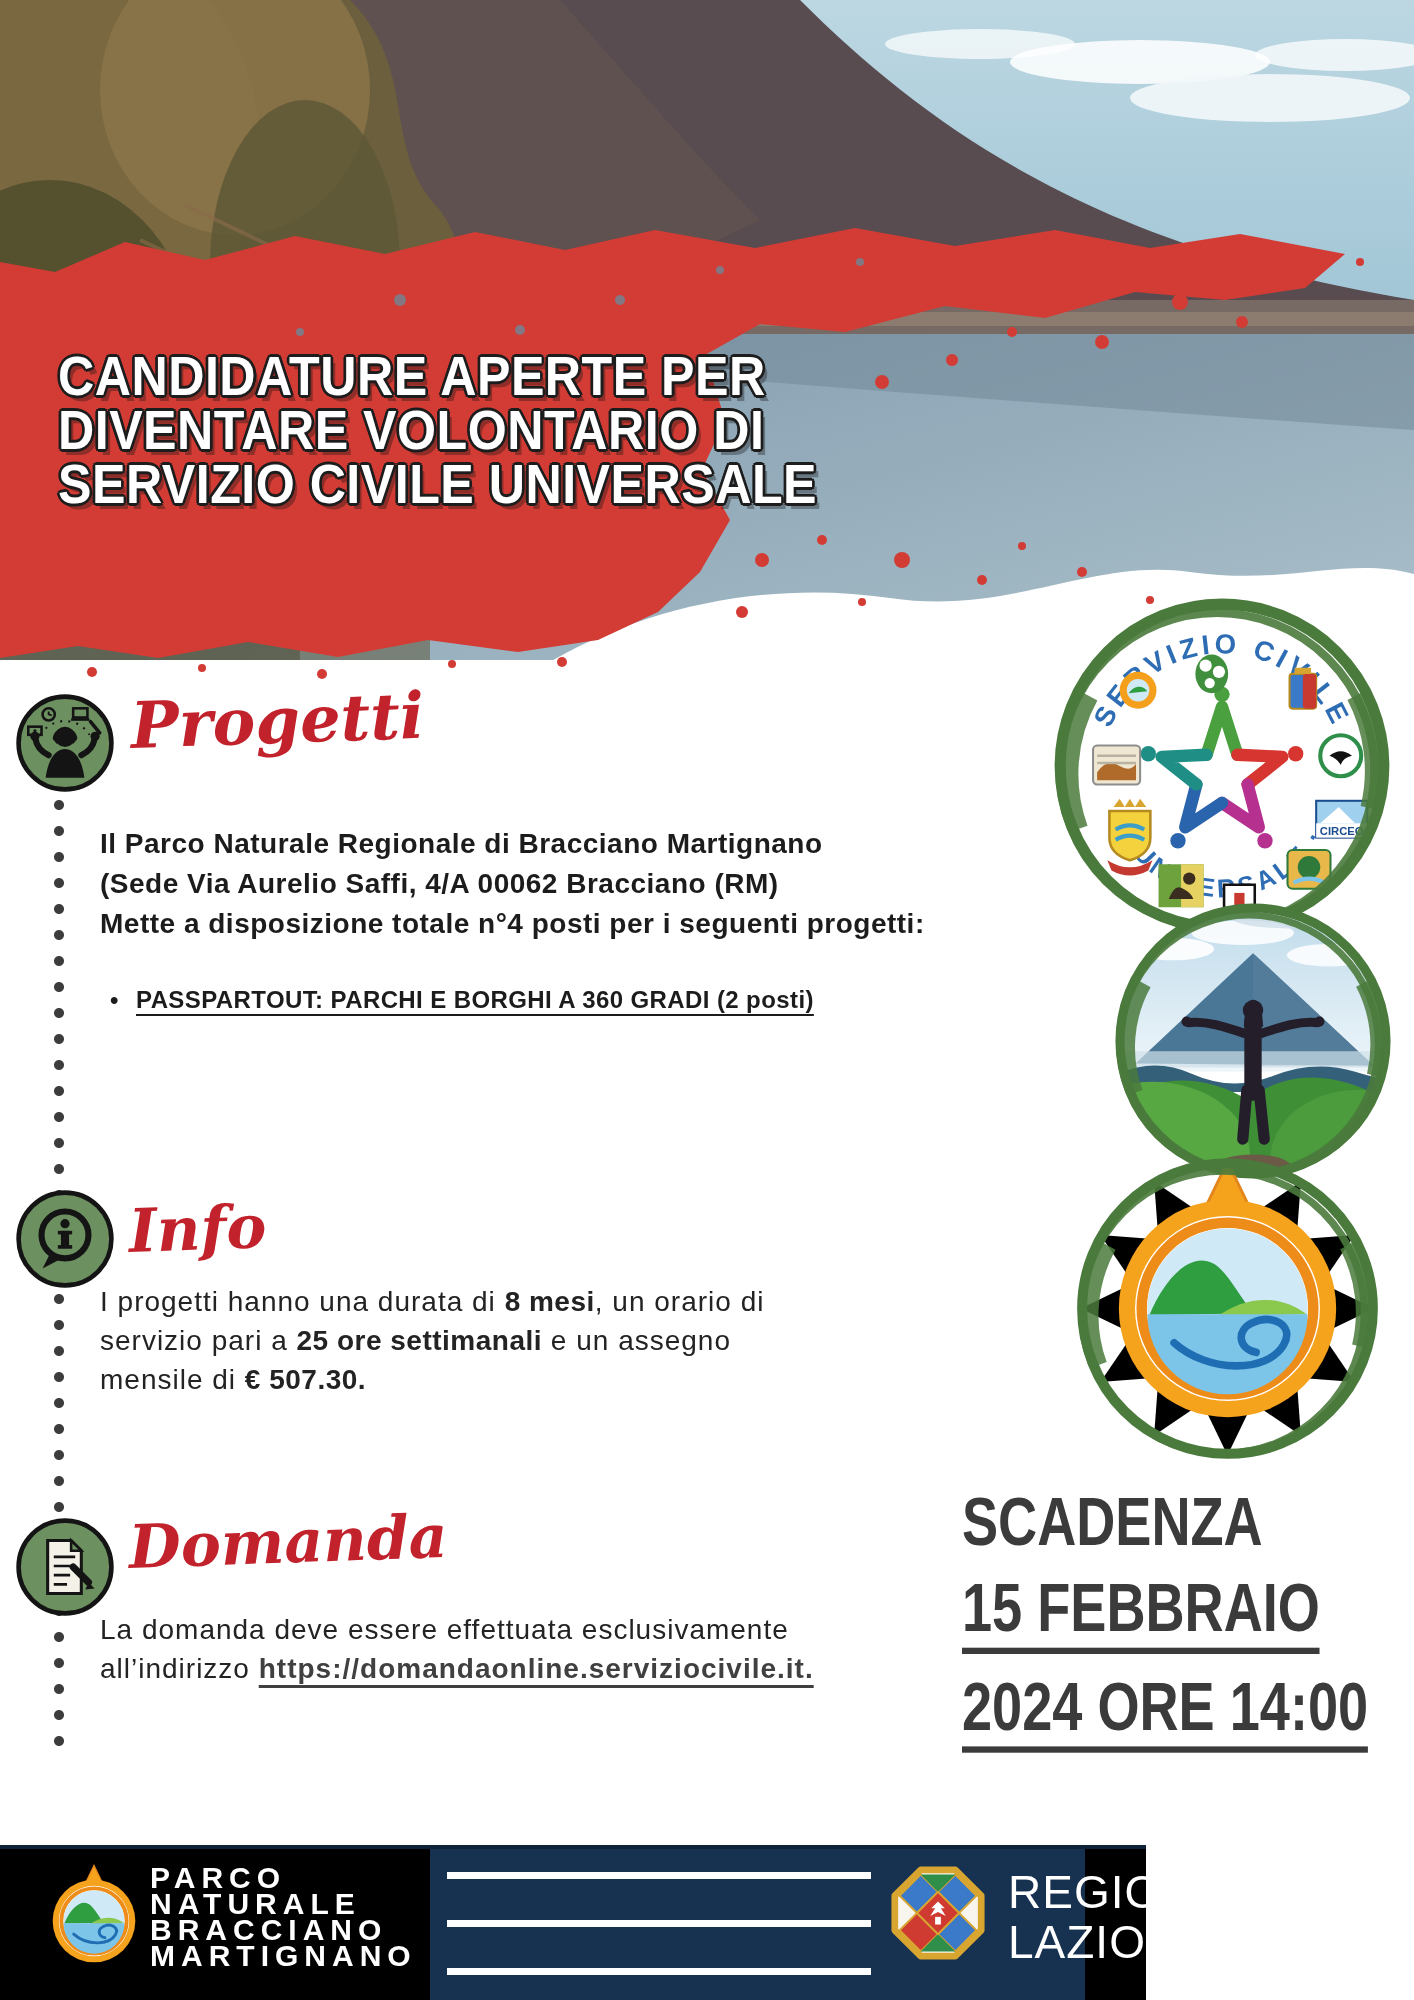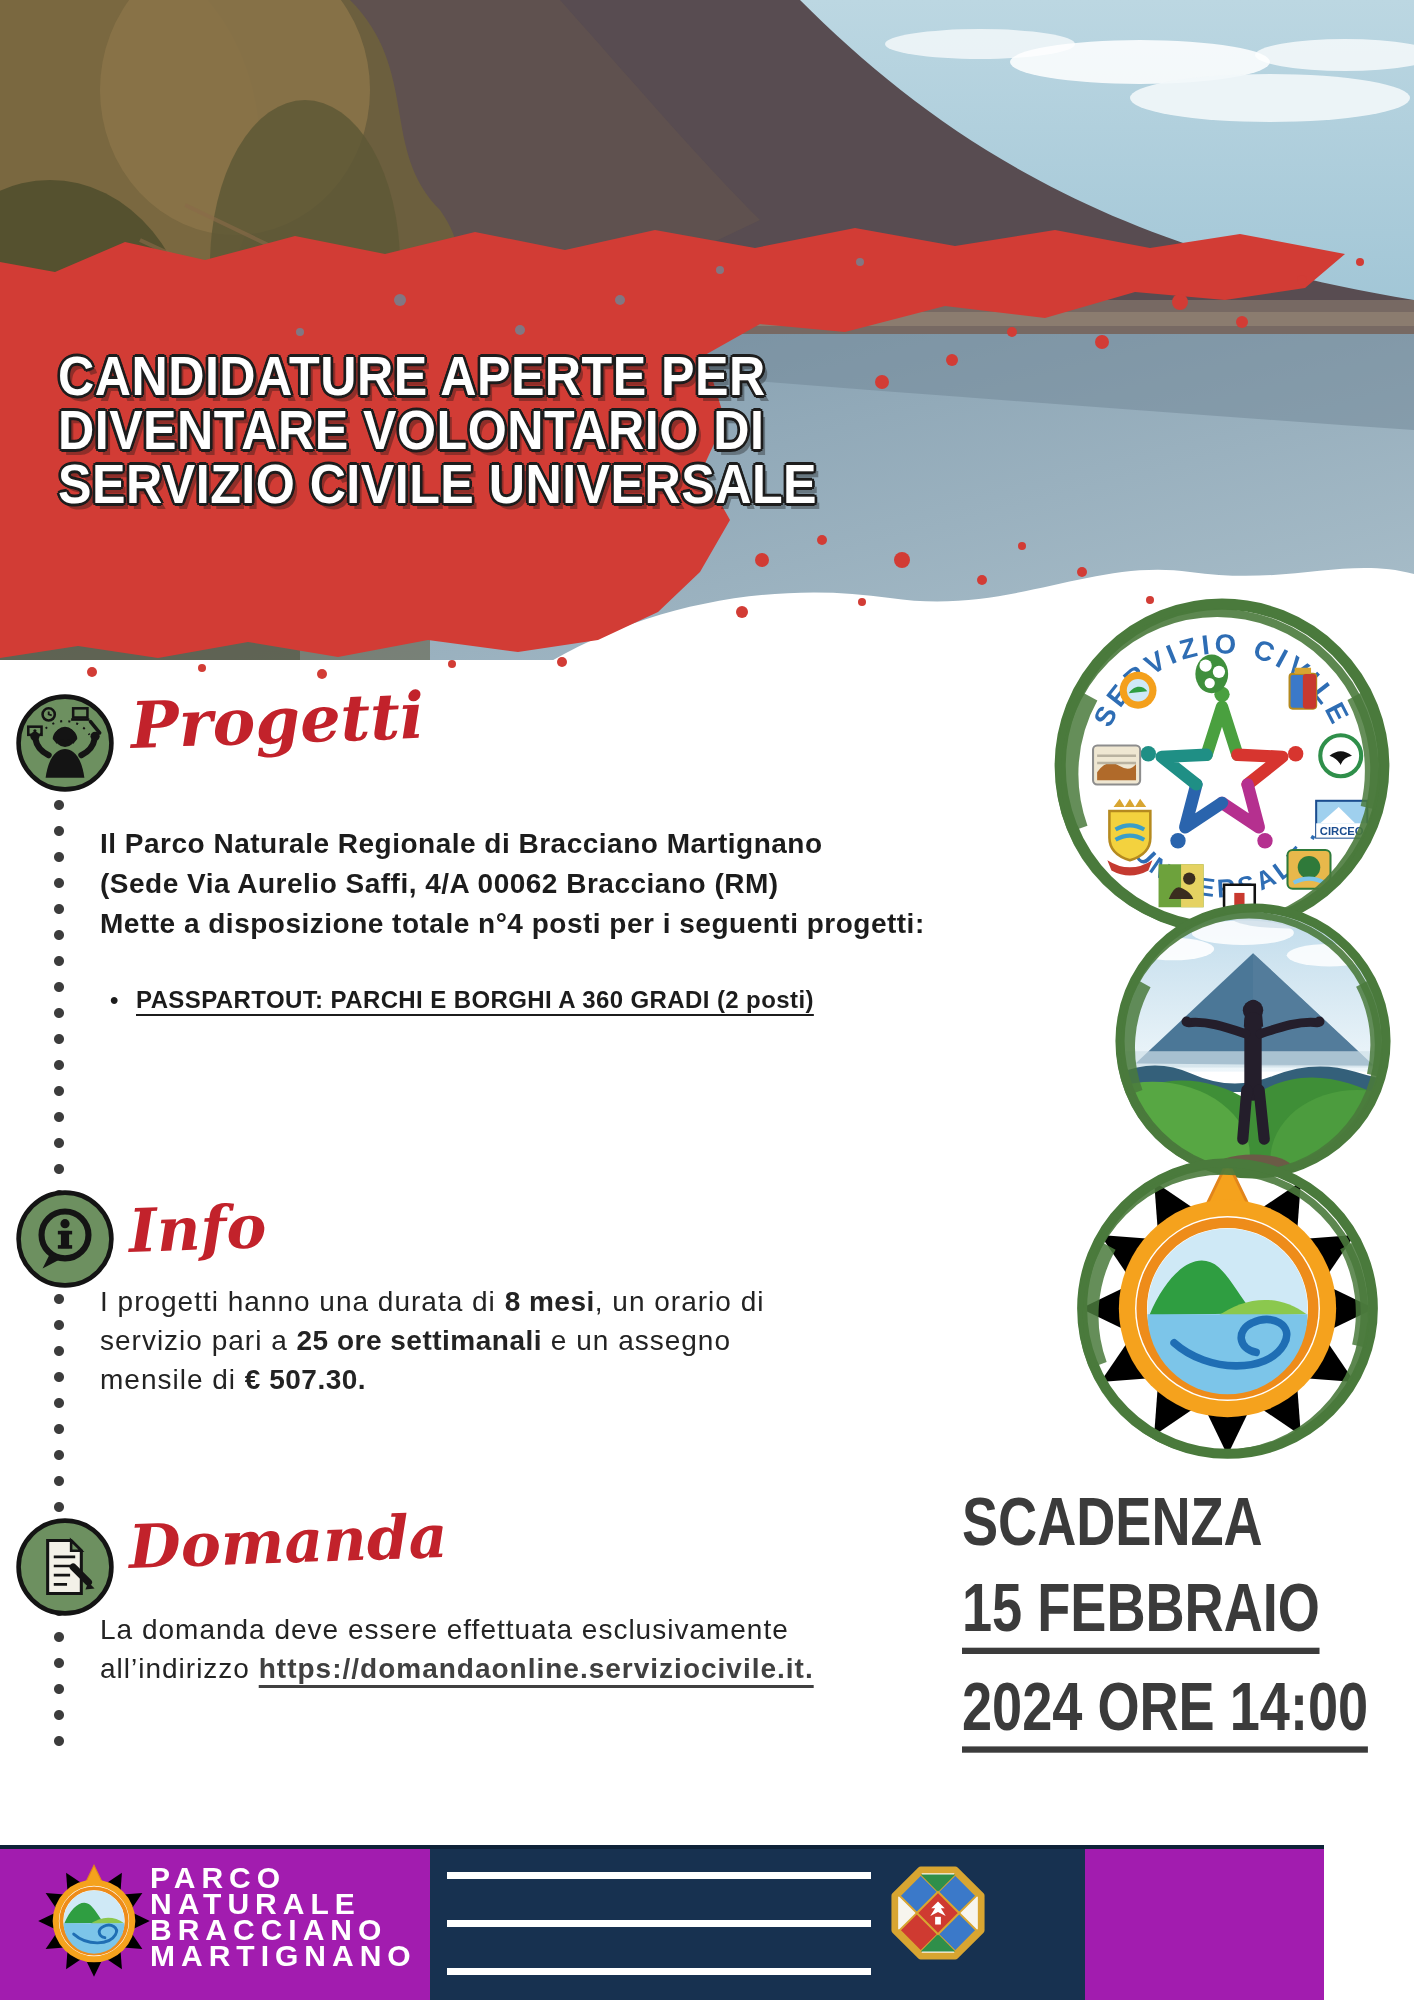--- a/index.html
+++ b/index.html
@@ -42,21 +42,21 @@
   .deadline{left:962px;top:1486px;transform:scale(.82,1.05);transform-origin:left top;color:#3b3b3b;}
   .dl-line{font-weight:800;font-size:66px;line-height:66px;white-space:nowrap;}
   .dl-u{display:inline-block;border-bottom:6px solid #3b3b3b;padding-bottom:6px;margin-top:16px;}
 
   
   .circle-scu{left:1048px;top:592px;}
   .circle-photo{left:1110px;top:898px;}
   .circle-sun{left:1075px;top:1156px;}
 
   
-  .footer{left:0;top:1845px;width:1324px;height:155px;background:#a21caf;border-top:4px solid #0e2238;box-sizing:border-box;}
+  .footer{left:0;top:1845px;width:1146px;height:155px;background:#000000;border-top:4px solid #0e2238;box-sizing:border-box;}
   .fmid{left:430px;top:0;width:655px;height:151px;background:#173150;}
   .flogo{left:36px;top:14px;}
   .ftext{left:150px;top:16px;color:#ffffff;font-weight:700;font-size:30px;line-height:26px;letter-spacing:6px;}
   .fline{left:447px;width:424px;height:7px;background:#ffffff;}
   .femblem{left:890px;top:16px;}
   .fregion{left:1008px;top:18px;color:#ffffff;font-weight:400;font-size:46px;line-height:50px;letter-spacing:1px;}
 </style>
 </head>
 <body>
 
@@ -414,15 +414,19 @@
       <polygon points="50,28 72,50 90,32 68,10" fill="#3b79c9" stroke="#d8a531" stroke-width="2"></polygon>
       <polygon points="28,50 50,72 32,90 10,68" fill="#cf3a31" stroke="#d8a531" stroke-width="2"></polygon>
       <polygon points="72,50 50,72 68,90 90,68" fill="#3b79c9" stroke="#d8a531" stroke-width="2"></polygon>
       <polygon points="32,10 50,28 68,10" fill="#2f8f4a"></polygon>
       <polygon points="32,90 50,72 68,90" fill="#2f8f4a"></polygon>
       <polygon points="50,28 72,50 50,72 28,50" fill="#cf3a31" stroke="#d8a531" stroke-width="2"></polygon>
       <polygon points="50,38 57,45 53,45 58,53 50,49 42,53 47,45 43,45" fill="#ffffff"></polygon>
       <rect x="47" y="54" width="6" height="8" fill="#ffffff"></rect>
     </svg>
 
+    <div class="abs fregion">
+      <div>REGIONE</div>
+      <div>LAZIO</div>
+    </div>
   </div>
 
 </div>
 
 </body></html>

